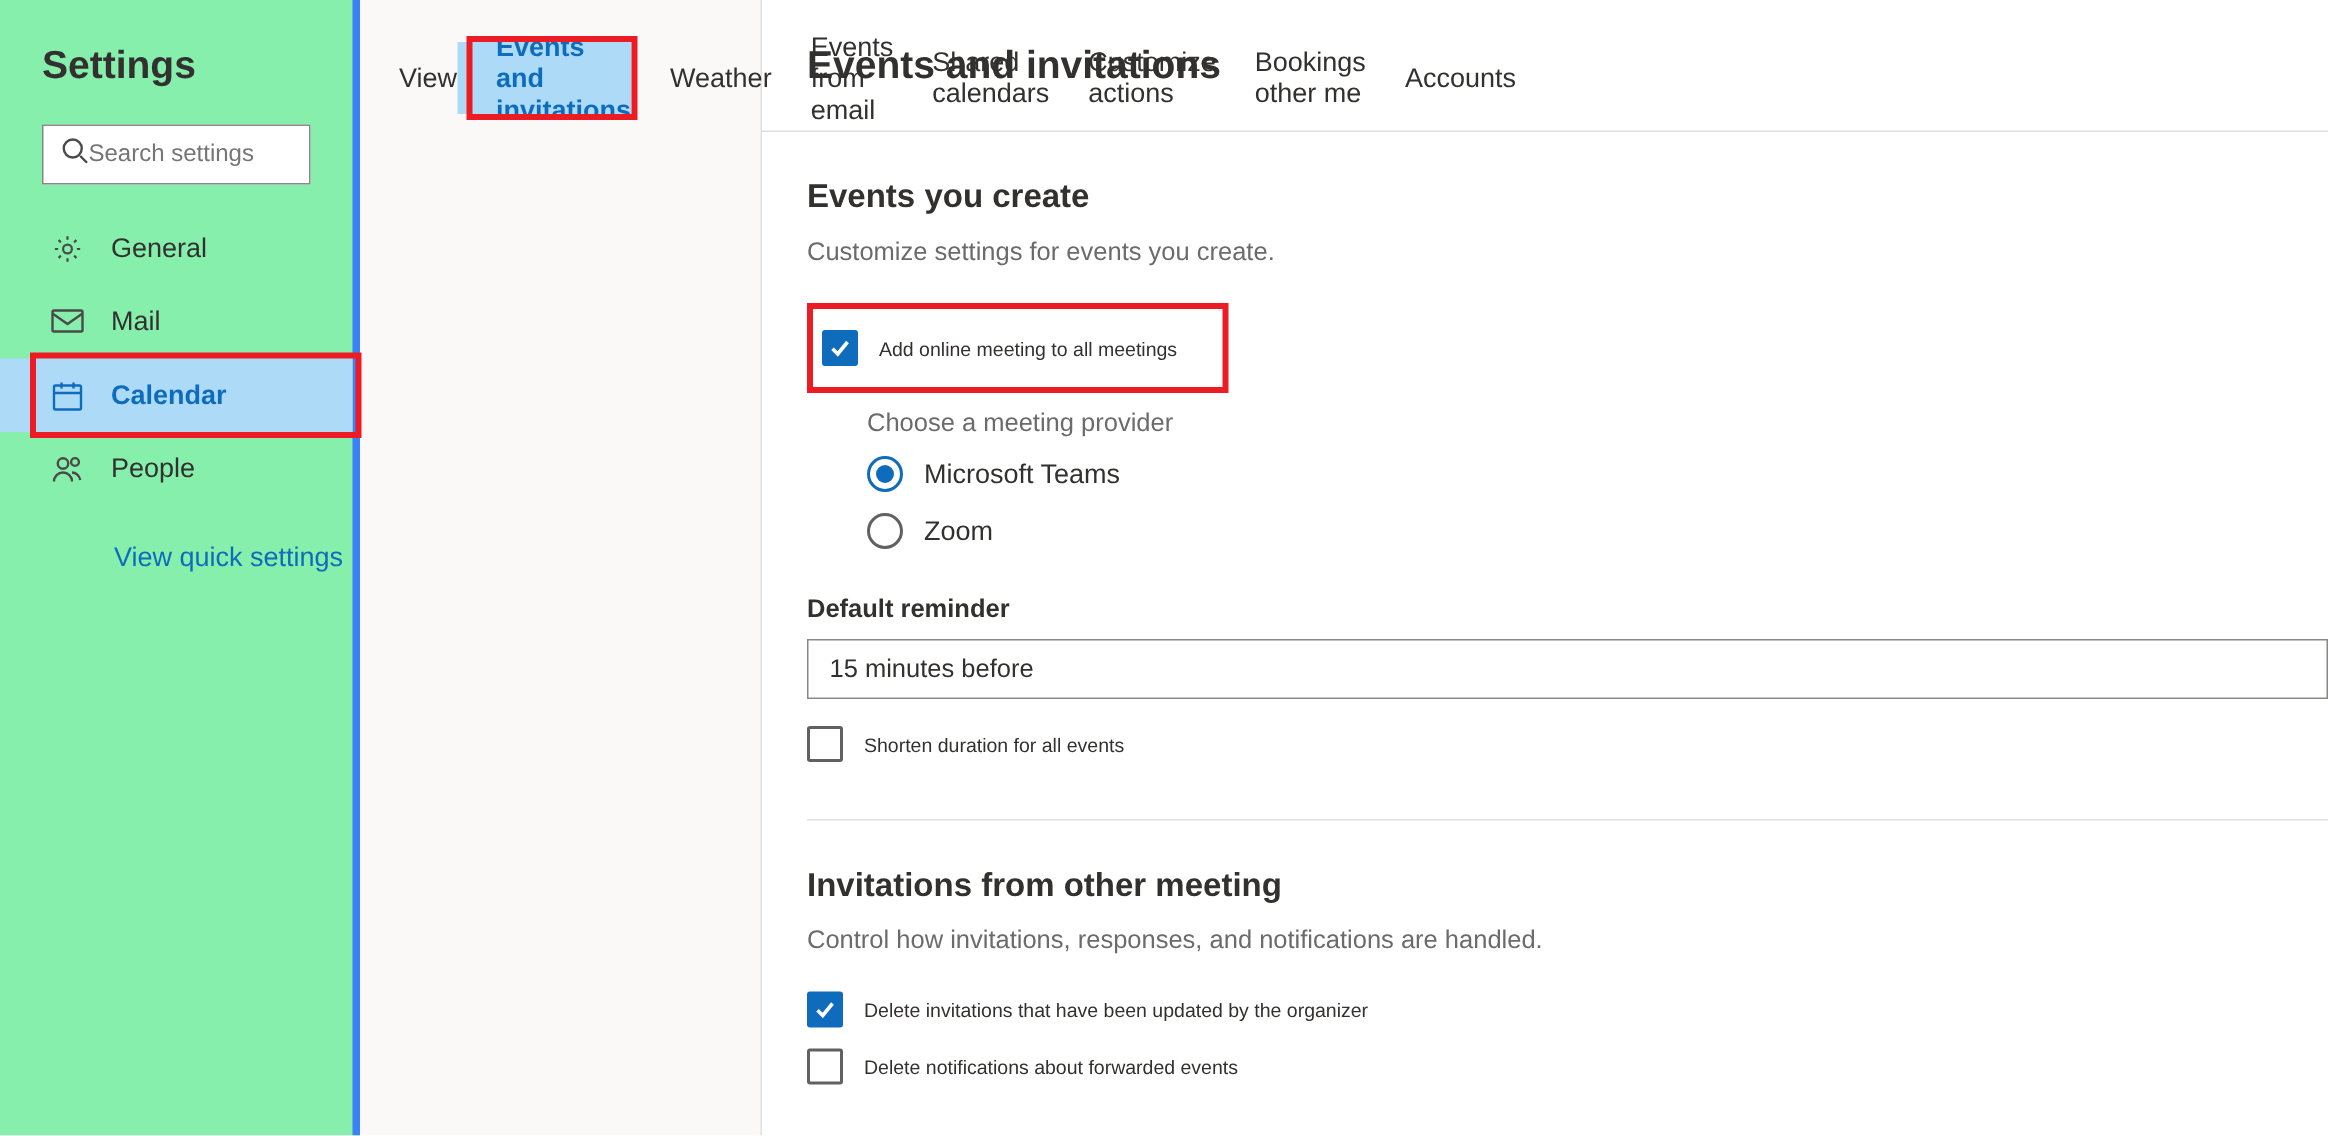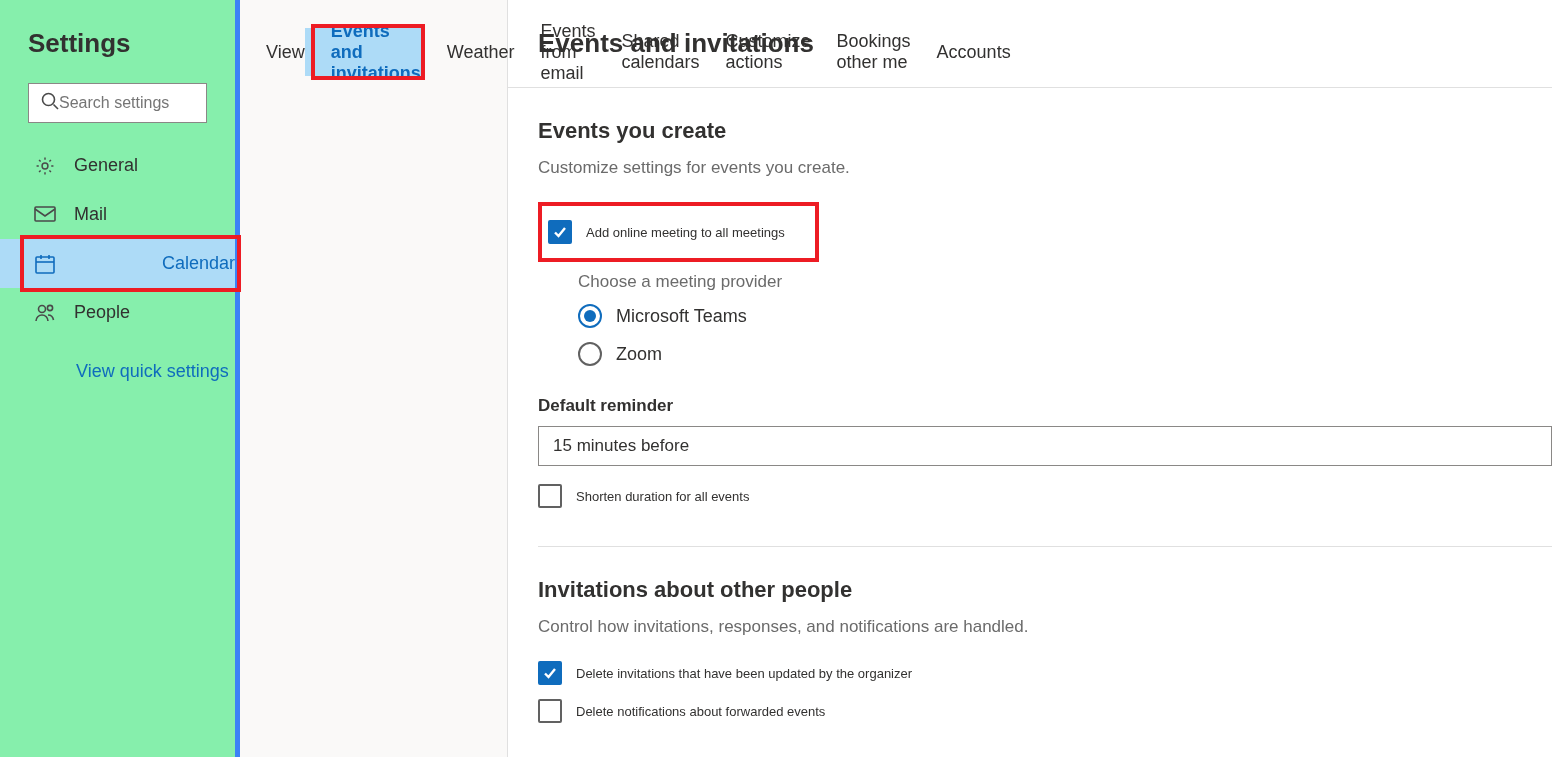--- a/index.html
+++ b/index.html
@@ -6,21 +6,21 @@
     body { display: flex; width: 1552px; height: 757px; background: #fff; overflow: hidden; color: #323130; }
 
     
     .col-left { width: 240px; background: #86efac; border-right: 5px solid #3b82f6; padding: 28px 0 0 0; display: flex; flex-direction: column; }
     .col-left h1 { font-size: 26px; font-weight: 600; margin: 0 28px 24px 28px; }
     .search-wrap { margin: 0 28px 18px 28px; position: relative; }
     .search-wrap input { width: 100%; height: 40px; border: 1px solid #8a8886; padding: 0 12px 0 30px; font-size: 16px; background: #fff; }
     .search-wrap .ico { position: absolute; left: 12px; top: 50%; transform: translateY(-50%); }
     .nav-item { display: flex; align-items: center; height: 49px; padding-left: 34px; font-size: 18px; cursor: pointer; position: relative; }
     .nav-item .ico { width: 22px; height: 22px; margin-right: 18px; display: inline-flex; align-items: center; justify-content: center; }
-    .nav-item.selected { background: #addbf7; color: #0f6cbd; font-weight: 400; justify-content: space-between; }
+    .nav-item.selected { background: #addbf7; color: #0f6cbd; font-weight: 700; }
     .red-box { border: 4px solid #ed1c24; }
     .red-box-left { position: absolute; left: 20px; top: -4px; right: -6px; bottom: -4px; pointer-events: none; }
     .quick-link { color: #0f6cbd; font-size: 18px; margin: 24px 0 0 76px; cursor: pointer; }
 
     
     .col-mid { width: 268px; background: #faf9f8; border-right: 1px solid #e0e0e0; padding-top: 28px; display: flex; flex-direction: row; }
     .sub-item { height: 48px; display: flex; align-items: center; padding-left: 26px; font-size: 18px; cursor: pointer; position: relative; }
     .sub-item.selected { background: #addbf7; color: #0f6cbd; font-weight: 600; }
     .red-box-mid { position: absolute; left: 6px; right: -4px; top: -4px; bottom: -4px; pointer-events: none; }
 
@@ -182,21 +182,21 @@
   </div>
 
   <div class="check-row" style="margin-top:18px">
     <span class="checkbox"></span>
     <span>Shorten duration for all events</span>
   </div>
 
   <div class="hr2"></div>
 
   
-  <div class="section-title">Invitations about other people</div>
+  <div class="section-title">Invitations from other meeting</div>
   <div class="section-desc">Control how invitations, responses, and notifications are handled.</div>
 
   <div class="check-row">
     <span class="checkbox checked">
       <svg width="16" height="16" viewBox="0 0 16 16">
           <polyline points="3 8.5 6.5 12 13 4" stroke-width="2.4"></polyline>
         </svg>
     </span>
     <span>Delete invitations that have been updated by the organizer</span>
   </div>

